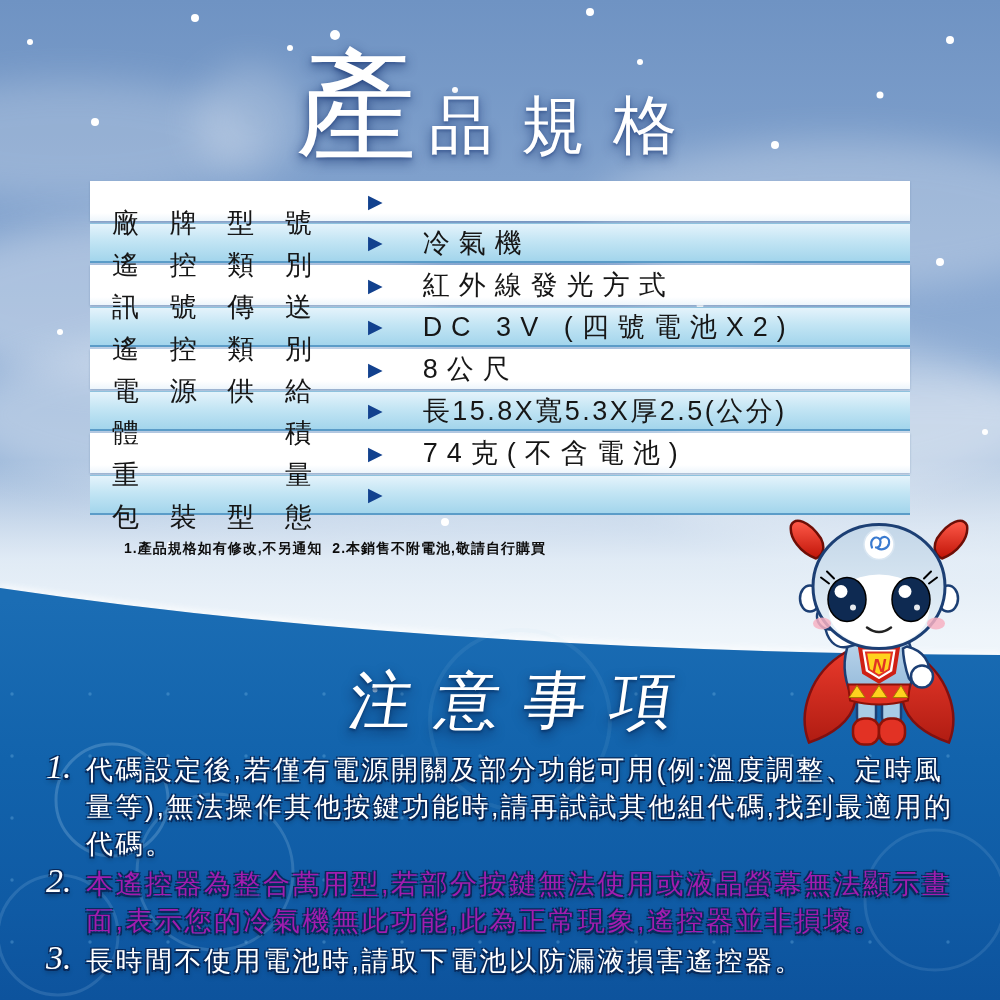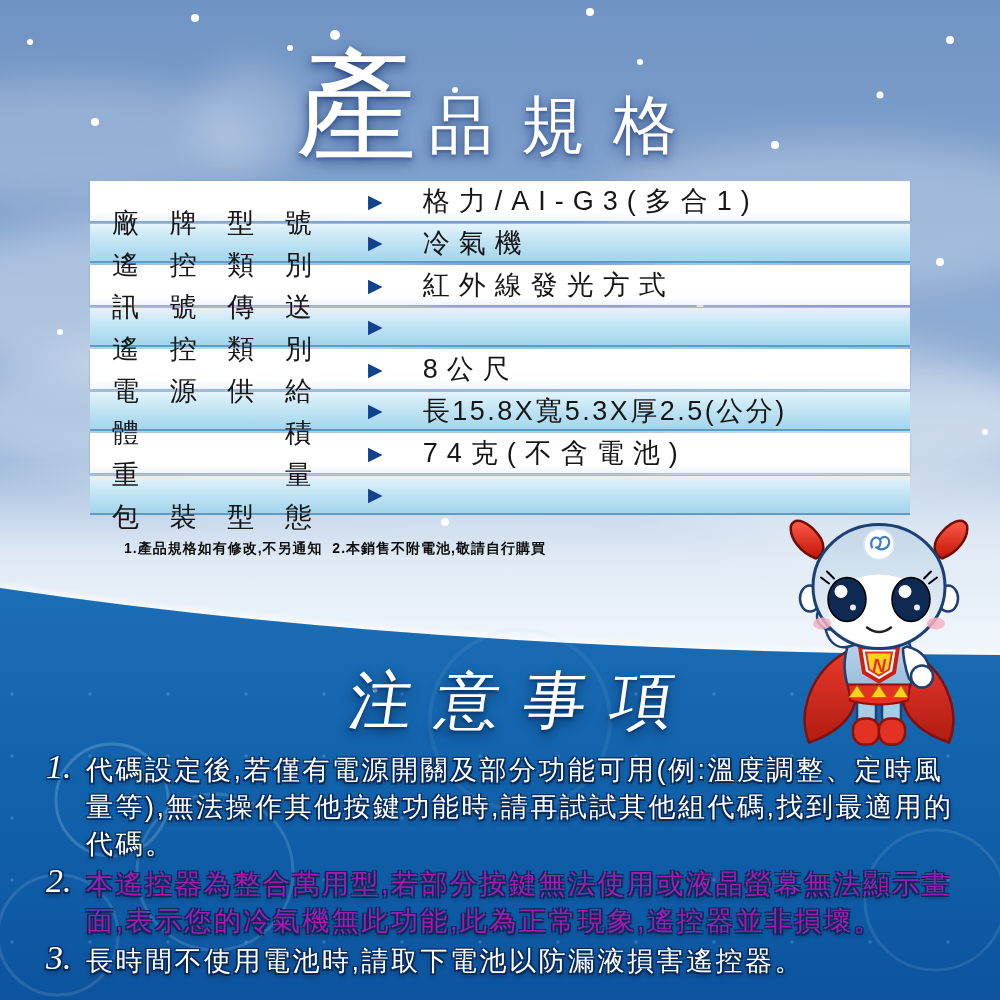--- a/index.html
+++ b/index.html
@@ -166,35 +166,35 @@
 
   <div class="title">
     <span class="title-big">產</span>
     <span class="title-rest">品規格</span>
   </div>
 
   <div class="spec">
     <div class="row white">
       <span class="lab">廠牌型號</span>
       <span class="arr">▶</span>
-      <span class="val">格力/AI-G3(多合1)</span>
     </div>
     <div class="row blue">
       <span class="lab">遙控類別</span>
       <span class="arr">▶</span>
       <span class="val">冷氣機</span>
     </div>
     <div class="row white">
       <span class="lab">訊號傳送</span>
       <span class="arr">▶</span>
       <span class="val">紅外線發光方式</span>
     </div>
     <div class="row blue">
       <span class="lab">遙控類別</span>
       <span class="arr">▶</span>
+      <span class="val">DC 3V (四號電池X2)</span>
     </div>
     <div class="row white">
       <span class="lab">電源供給</span>
       <span class="arr">▶</span>
       <span class="val">8公尺</span>
     </div>
     <div class="row blue">
       <span class="lab">體積</span>
       <span class="arr">▶</span>
       <span class="val tight">長15.8X寬5.3X厚2.5(公分)</span>

